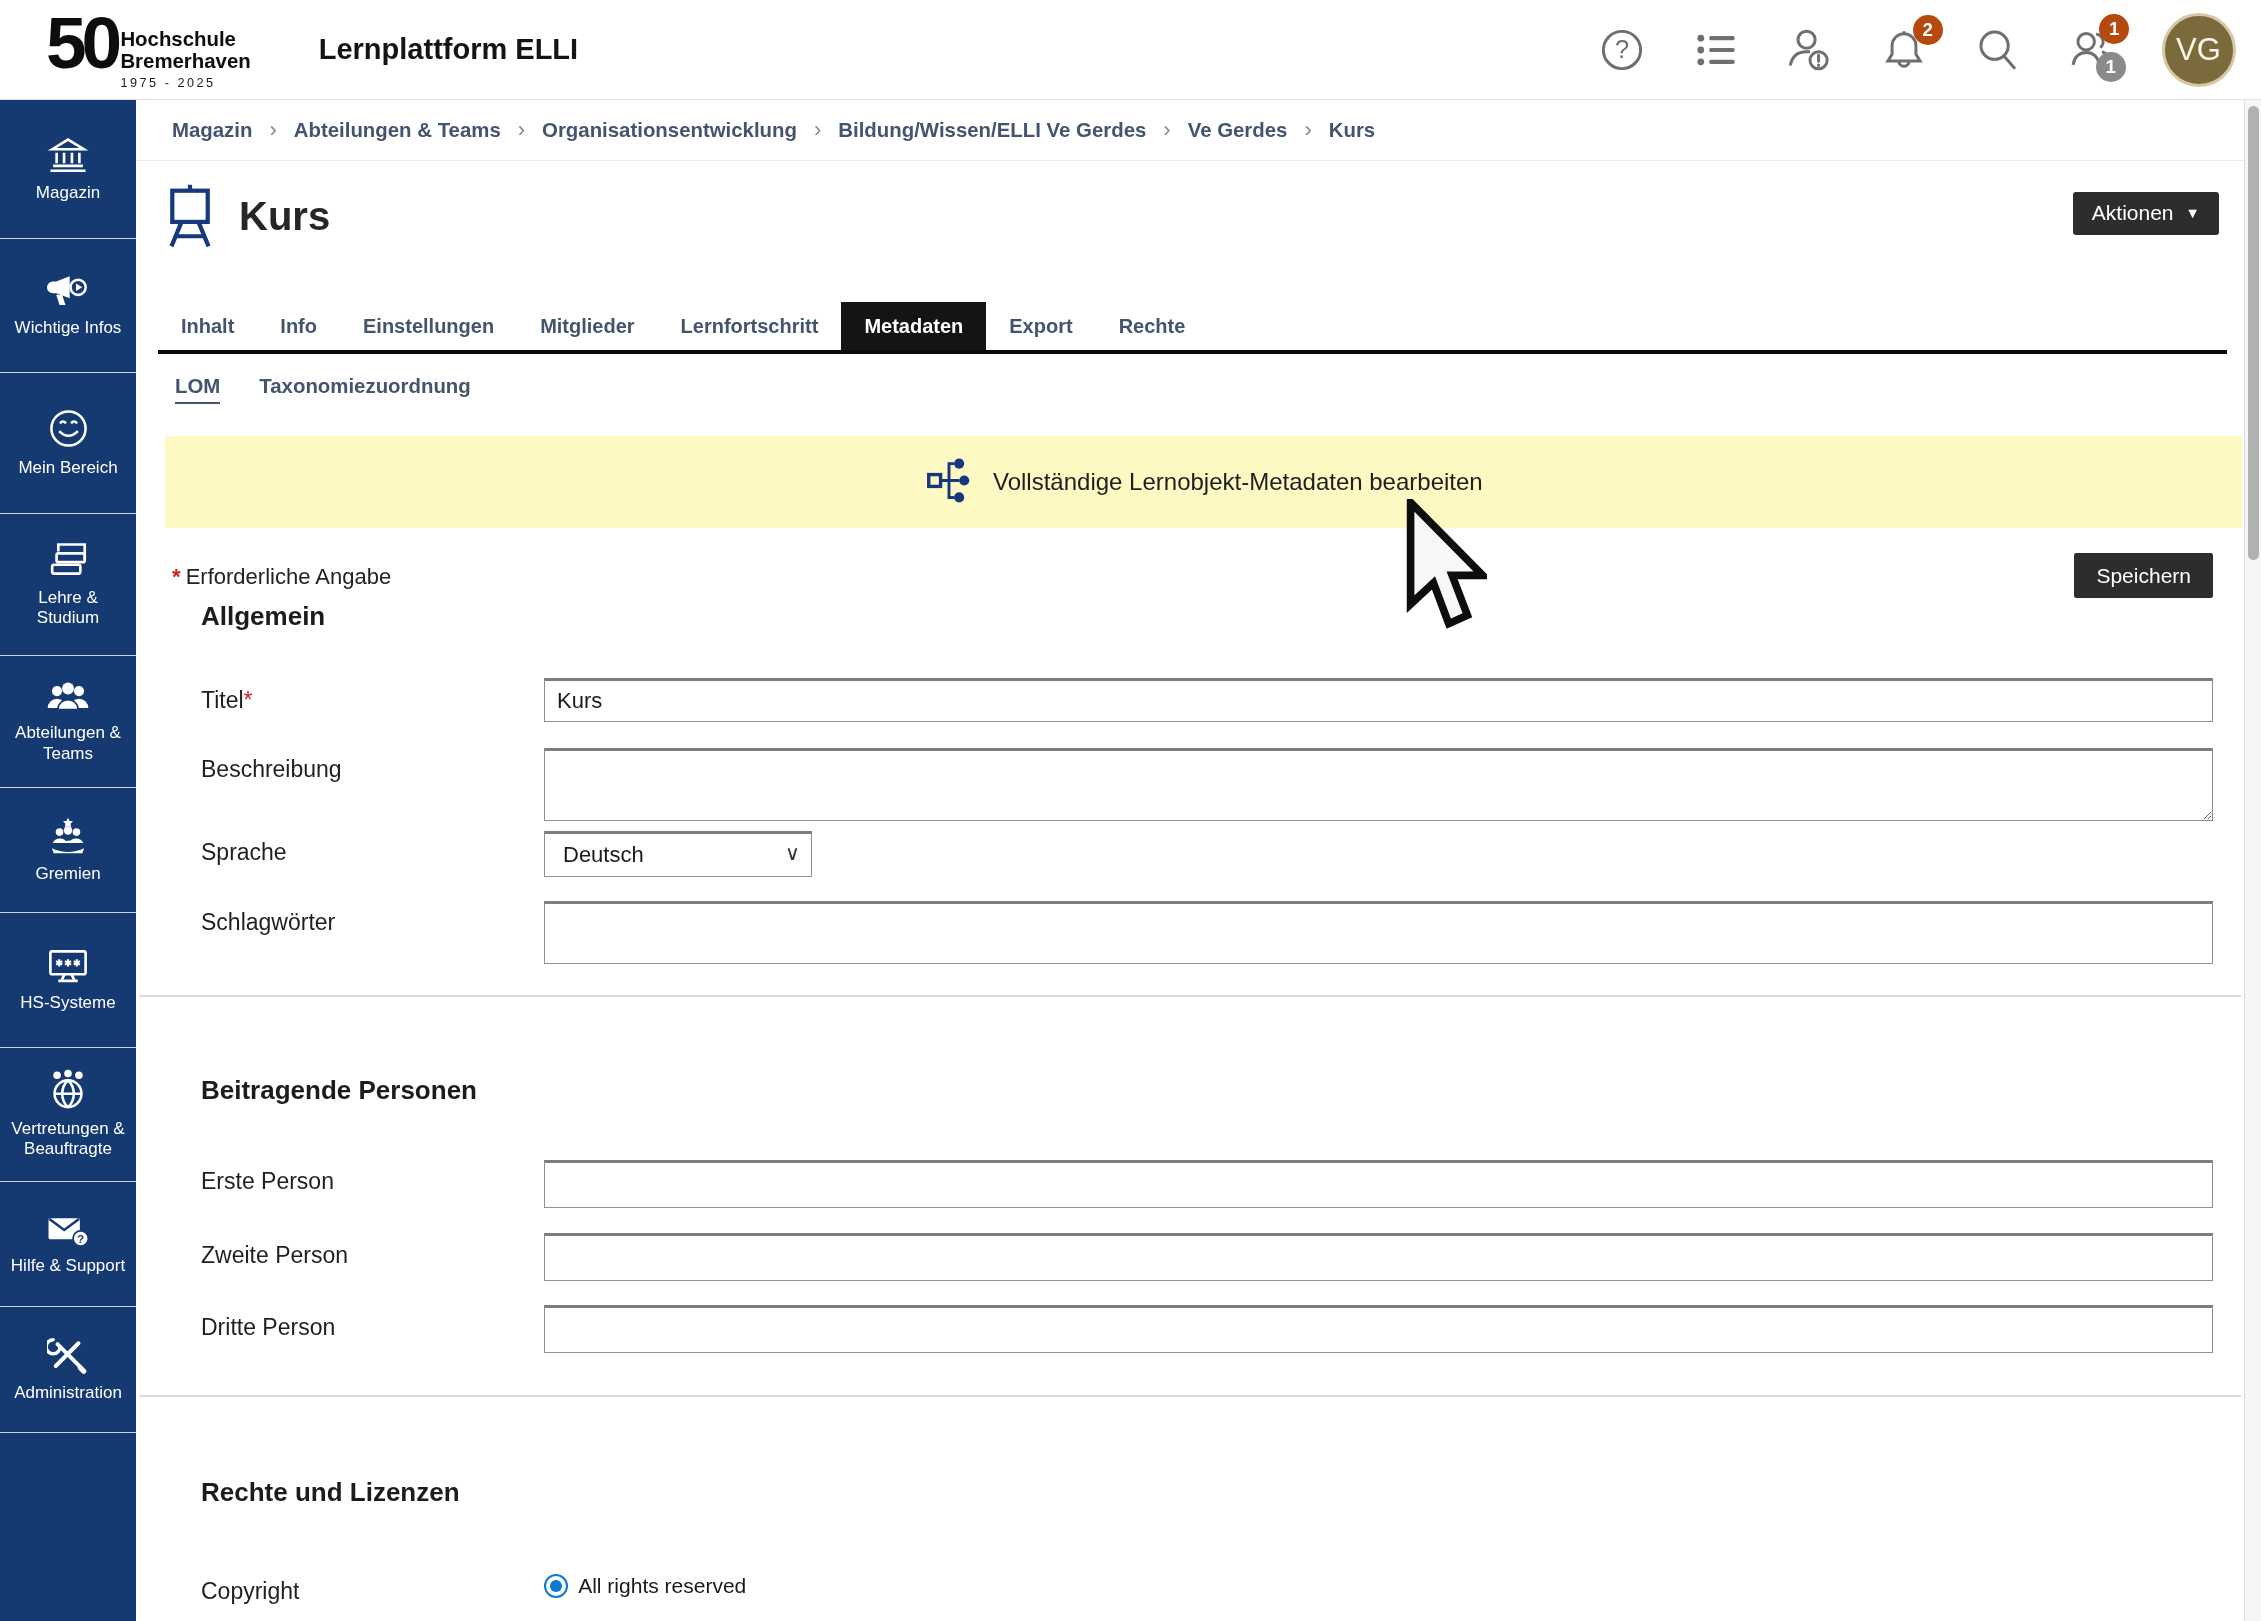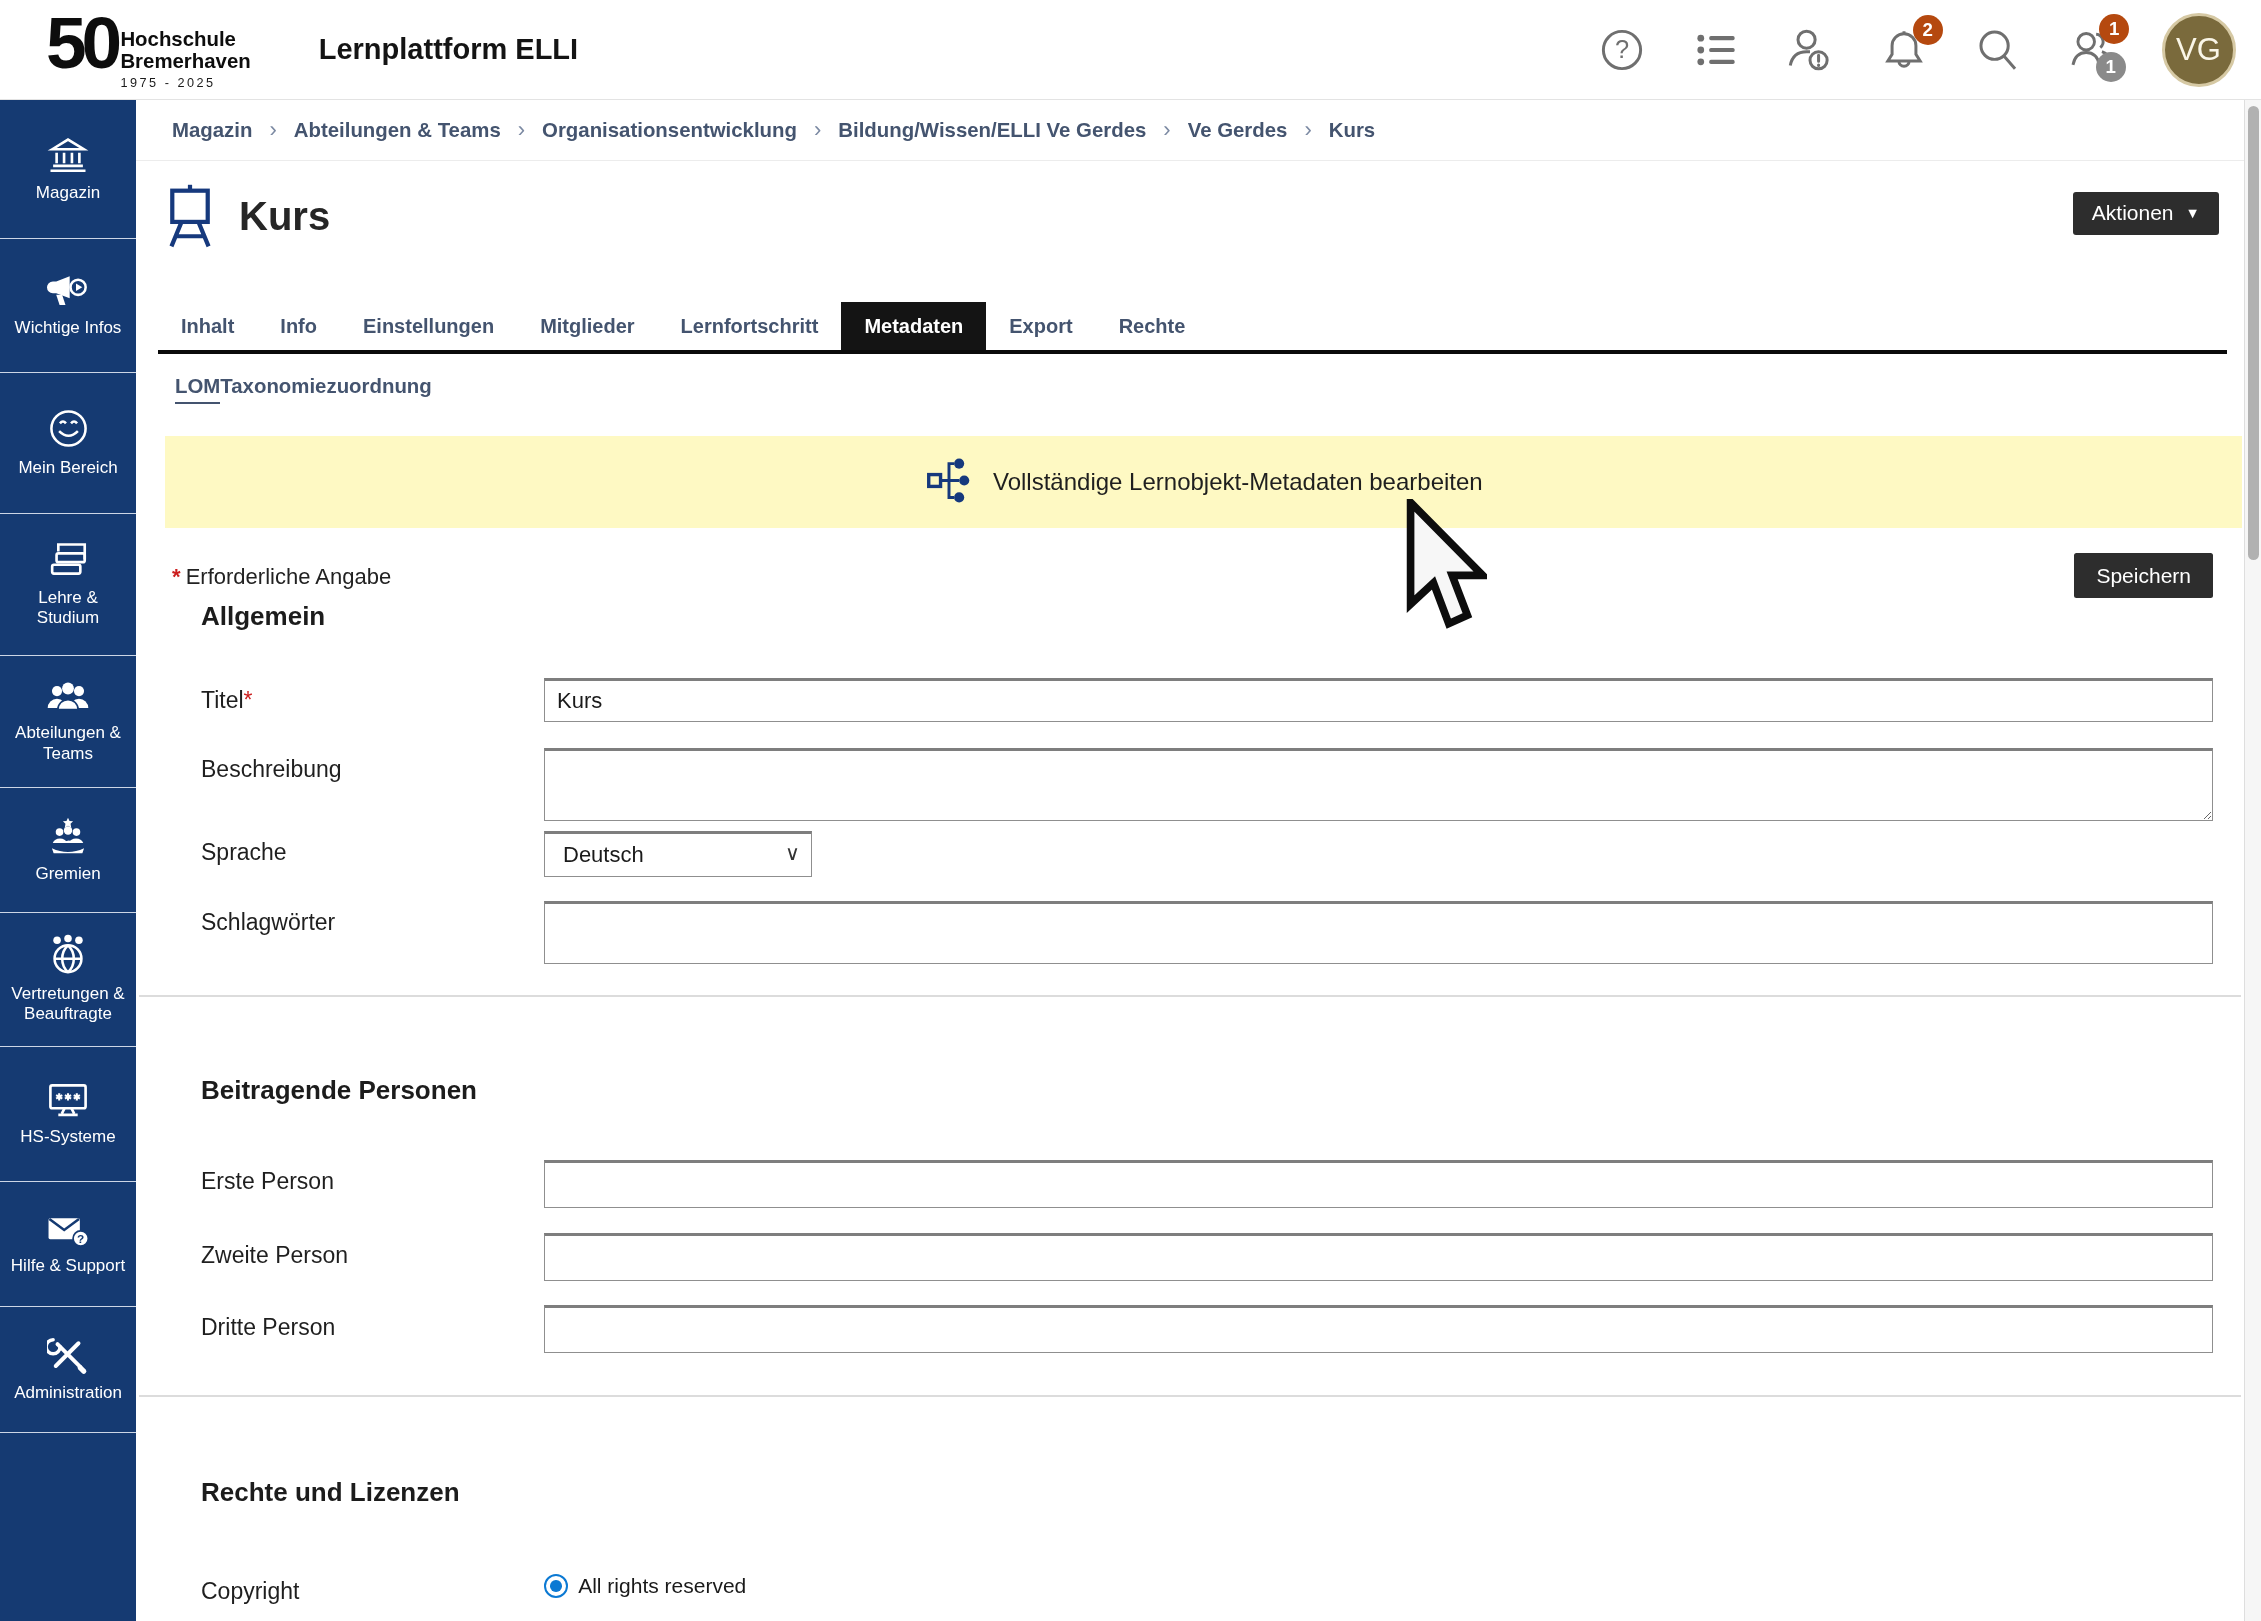--- a/index.html
+++ b/index.html
@@ -72,21 +72,21 @@
     position:absolute; top:92px; right:25.5px; background:#2d2d2d; color:#fff;
     font-size:21px; padding:9.3px 18.7px; border:none; border-radius:3px; cursor:pointer;
     display:flex; align-items:center; gap:12px; font-family:inherit;
   }
   .caret-down { font-size:14.4px; line-height:14.4px; }
 
   .tabs { display:flex; margin:53px 17px 0 22px; border-bottom:4.2px solid #0a0a0a; }
   .tab { font-size:20px; font-weight:600; color:#44546f; padding:12.7px 23px; cursor:pointer; }
   .tab.active { background:#141414; color:#fff; }
 
-  .subtabs { display:flex; margin:20.4px 0 0 39px; }
+  .subtabs { display:flex; gap:39px; margin:20.4px 0 0 39px; }
   .subtab { font-size:20.4px; font-weight:600; color:#44546f; cursor:pointer; padding-bottom:4.2px; }
   .subtab.active { border-bottom:2.5px solid #44546f; }
 
   .banner {
     margin:32px 1.7px 0 29px; height:92px; background:#fef9c3;
     display:flex; align-items:center; justify-content:center; gap:20.4px; cursor:pointer;
   }
   .banner-label { font-size:24px; color:#1f1f1f; }
 
   .required-row { display:flex; justify-content:space-between; align-items:flex-start; margin:25.5px 31px 0 36px; }
@@ -274,46 +274,46 @@
           <circle cx="16" cy="19" r="4.5"></circle>
             <circle cx="36" cy="19" r="4.5"></circle>
             <circle cx="26" cy="17" r="5"></circle>
           <path d="M8 32 a9 8 0 0 1 17 0 z M20 32 a9 8 0 0 1 14 0 z M27 32 a9 8 0 0 1 17 0 z"></path>
           <path d="M7 38 q19 9 38 0 l-2 6 -34 0 z"></path>
         </svg>
       </span>
       <span class="slabel">Gremien</span>
     </div>
 
-    <div class="stile" style="height:134px">
-      <span>
-        <svg width="42" height="41" viewBox="0 0 50 48" fill="none" stroke="#fff" stroke-width="3">
-          <circle cx="12" cy="7" r="4.5" fill="#fff" stroke="none"></circle>
-          <circle cx="25" cy="5" r="4.5" fill="#fff" stroke="none"></circle>
-          <circle cx="38" cy="7" r="4.5" fill="#fff" stroke="none"></circle>
-          <circle cx="25" cy="29" r="16"></circle>
-          <path d="M9.5 29 H40.5 M25 13 a22 22 0 0 1 0 32 M25 13 a22 22 0 0 0 0 32"></path>
-        </svg>
-      </span>
-      <span class="slabel">Vertretungen &amp; Beauftragte</span>
-    </div>
-
     <div class="stile" style="height:135px">
       <span>
         <svg width="44" height="37" viewBox="0 0 50 42" fill="none" stroke="#fff" stroke-width="3">
           <rect x="5" y="5" width="40" height="26" rx="2"></rect>
           <g stroke-width="2.4">
             <path d="M15 14 v8 M11.5 16 l7 4 M18.5 16 l-7 4"></path>
             <path d="M25 14 v8 M21.5 16 l7 4 M28.5 16 l-7 4"></path>
             <path d="M35 14 v8 M31.5 16 l7 4 M38.5 16 l-7 4"></path>
           </g>
           <path d="M21 31 l-3 6 M29 31 l3 6 M14 38.5 h22"></path>
         </svg>
       </span>
       <span class="slabel">HS-Systeme</span>
+    </div>
+
+    <div class="stile" style="height:134px">
+      <span>
+        <svg width="42" height="41" viewBox="0 0 50 48" fill="none" stroke="#fff" stroke-width="3">
+          <circle cx="12" cy="7" r="4.5" fill="#fff" stroke="none"></circle>
+          <circle cx="25" cy="5" r="4.5" fill="#fff" stroke="none"></circle>
+          <circle cx="38" cy="7" r="4.5" fill="#fff" stroke="none"></circle>
+          <circle cx="25" cy="29" r="16"></circle>
+          <path d="M9.5 29 H40.5 M25 13 a22 22 0 0 1 0 32 M25 13 a22 22 0 0 0 0 32"></path>
+        </svg>
+      </span>
+      <span class="slabel">Vertretungen &amp; Beauftragte</span>
     </div>
 
     <div class="stile" style="height:125px">
       <span>
         <svg width="44" height="36" viewBox="0 0 52 42" fill="none">
           <rect x="3" y="7" width="37" height="25" rx="2" fill="#fff"></rect>
           <path d="M4 8 l17.5 13 L39 8" stroke="#153a72" stroke-width="3"></path>
           <circle cx="41" cy="31" r="9" fill="#fff" stroke="#153a72" stroke-width="2"></circle>
           <text x="41" y="36" text-anchor="middle" fill="#153a72" font-size="14" font-weight="bold" font-family="inherit">?</text>
         </svg>

